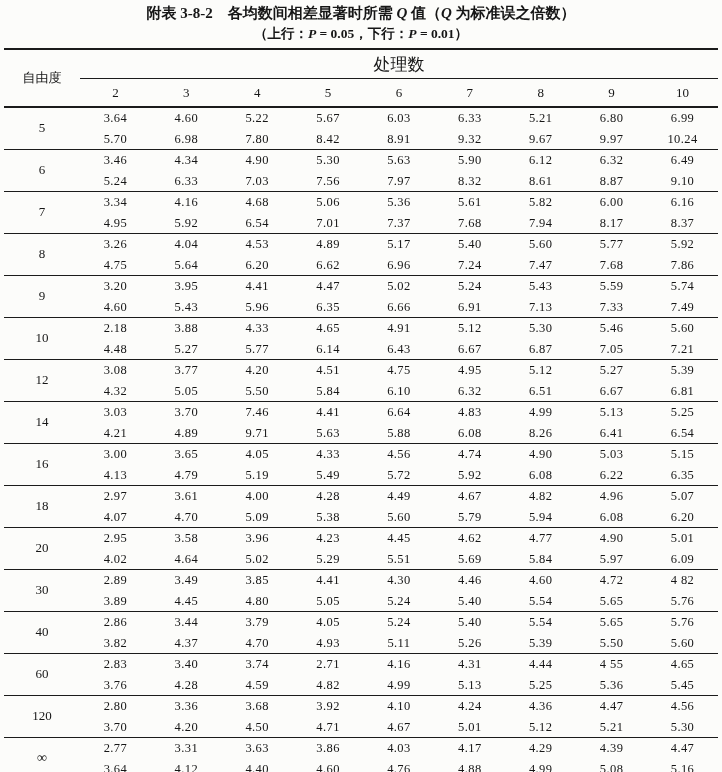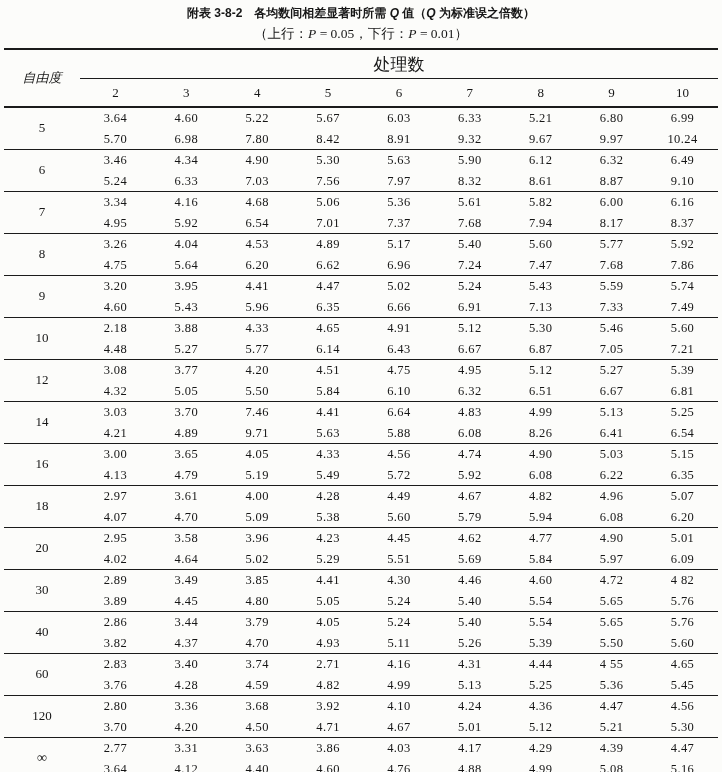--- a/index.html
+++ b/index.html
@@ -6,48 +6,47 @@
   body {
     width: 722px; height: 772px;
     background: #fcfcfa;
     color: #161616;
     font-family: "Liberation Serif", "DejaVu Serif", serif;
     overflow: hidden;
   }
   .title {
     text-align: center;
     font-weight: 700;
-    font-size: 12px;
+    font-size: 15px;
     line-height: 16px;
     padding-top: 5px;
-    font-family: Liberation Sans, sans-serif;
+    font-family: Liberation Serif, serif;
   }
   .subtitle {
     text-align: center;
-    font-weight: 400;
+    font-weight: 700;
     font-size: 13.5px;
     line-height: 16px;
     margin-top: 5px;
   }
   .it { font-style: italic; }
   table {
     width: 714px;
     margin: 6px 4px 0 4px;
     border-collapse: collapse;
     table-layout: fixed;
     border-top: 2px solid #1b1b1b;
     border-bottom: 2.5px solid #1b1b1b;
   }
   thead th { font-weight: 400; padding: 0; }
   .df-th {
     width: 76px;
     font-size: 13px;
     border-bottom: 2px solid #1b1b1b;
     vertical-align: middle;
-    font-style: italic;
   }
   .treat-th {
     height: 26px;
     font-size: 17px;
     vertical-align: bottom;
     padding-bottom: 2px;
     border-bottom: 1px solid #1b1b1b;
   }
   .col-th {
     height: 27px;

